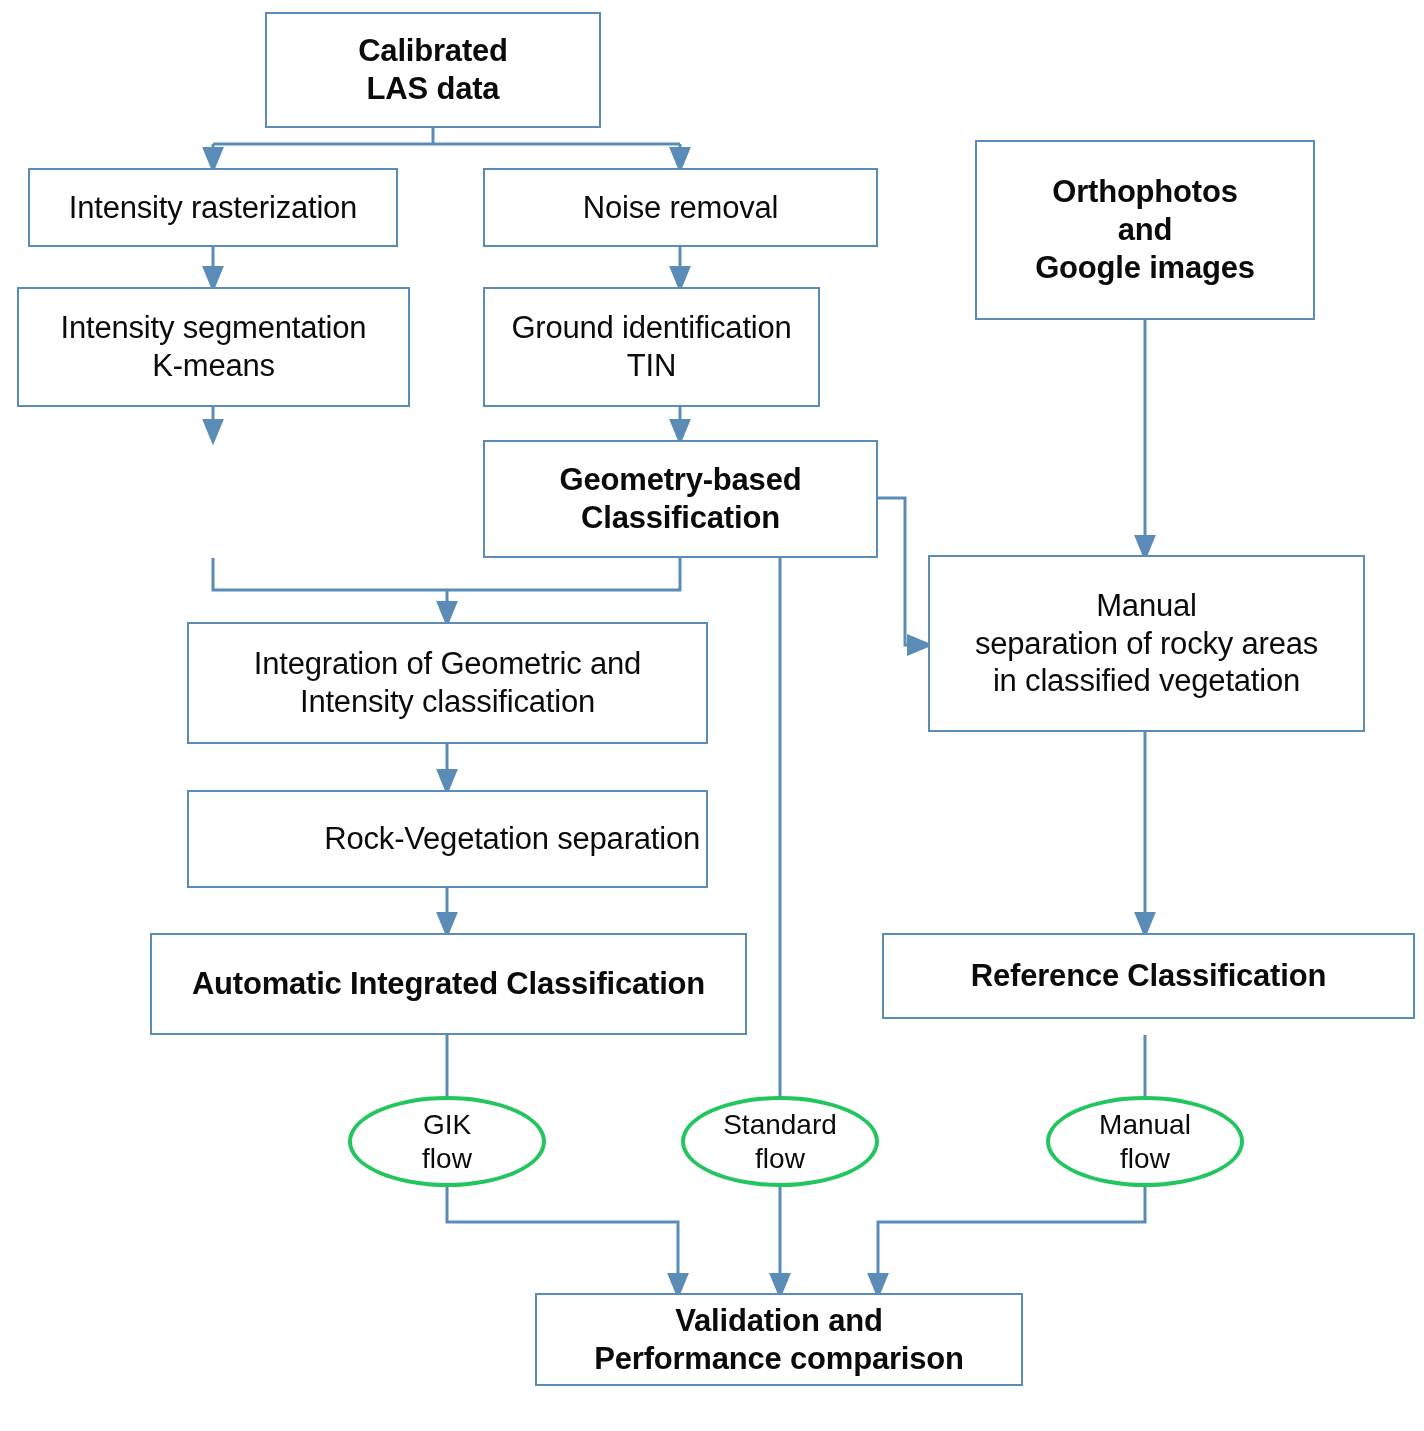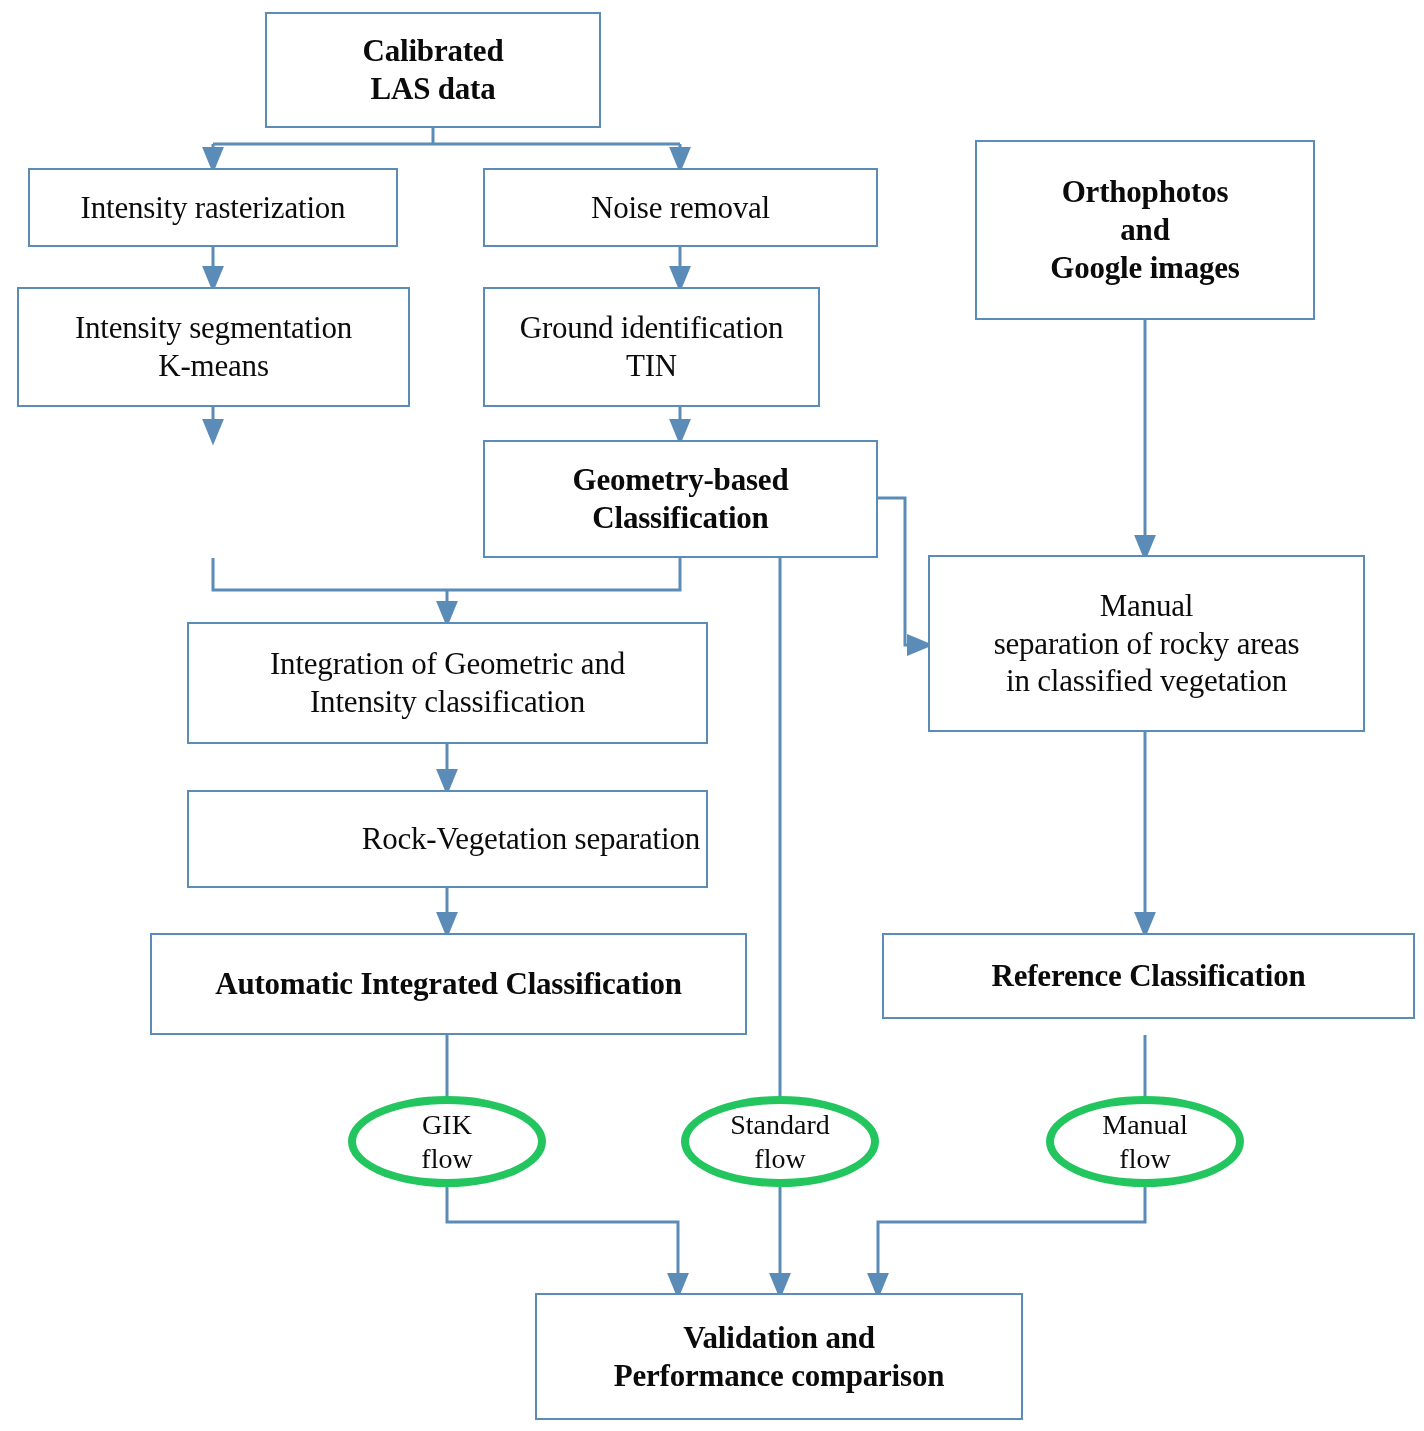--- a/index.html
+++ b/index.html
@@ -5,21 +5,21 @@
   html, body {
     margin: 0;
     padding: 0;
     background: #ffffff;
   }
   #canvas {
     position: relative;
     width: 1424px;
     height: 1431px;
     background: #ffffff;
-    font-family: Liberation Serif, serif;
+    font-family: Liberation Sans, sans-serif;
     overflow: hidden;
   }
   svg.wires {
     position: absolute;
     top: 0; left: 0;
     width: 1424px;
     height: 1431px;
     pointer-events: none;
   }
   .node {
@@ -34,21 +34,21 @@
     color: #0b0b0b;
     font-size: 31px;
     line-height: 1.22;
     letter-spacing: -0.2px;
     padding: 2px 6px;
   }
   .node.bold { font-weight: bold; }
   .ell {
     position: absolute;
     box-sizing: border-box;
-    border: 8px solid #22c55e;
+    border: 4px solid #22c55e;
     border-radius: 50%;
     background: #ffffff;
     display: flex;
     align-items: center;
     justify-content: center;
     text-align: center;
     color: #0b0b0b;
     font-size: 28px;
     line-height: 1.2;
   }
@@ -173,18 +173,18 @@
   <div class="ell" style="left:681px; top:1096px; width:198px; height:91px;">
     <span>Standard
 flow</span>
   </div>
 
   <div class="ell" style="left:1046px; top:1096px; width:198px; height:91px;">
     <span>Manual
 flow</span>
   </div>
 
-  <div class="node bold" style="left:535px; top:1293px; width:488px; height:127px;">
+  <div class="node bold" style="left:535px; top:1293px; width:488px; height:93px;">
     <span>Validation and
 Performance comparison</span>
   </div>
 
 </div>
 
 </body></html>

